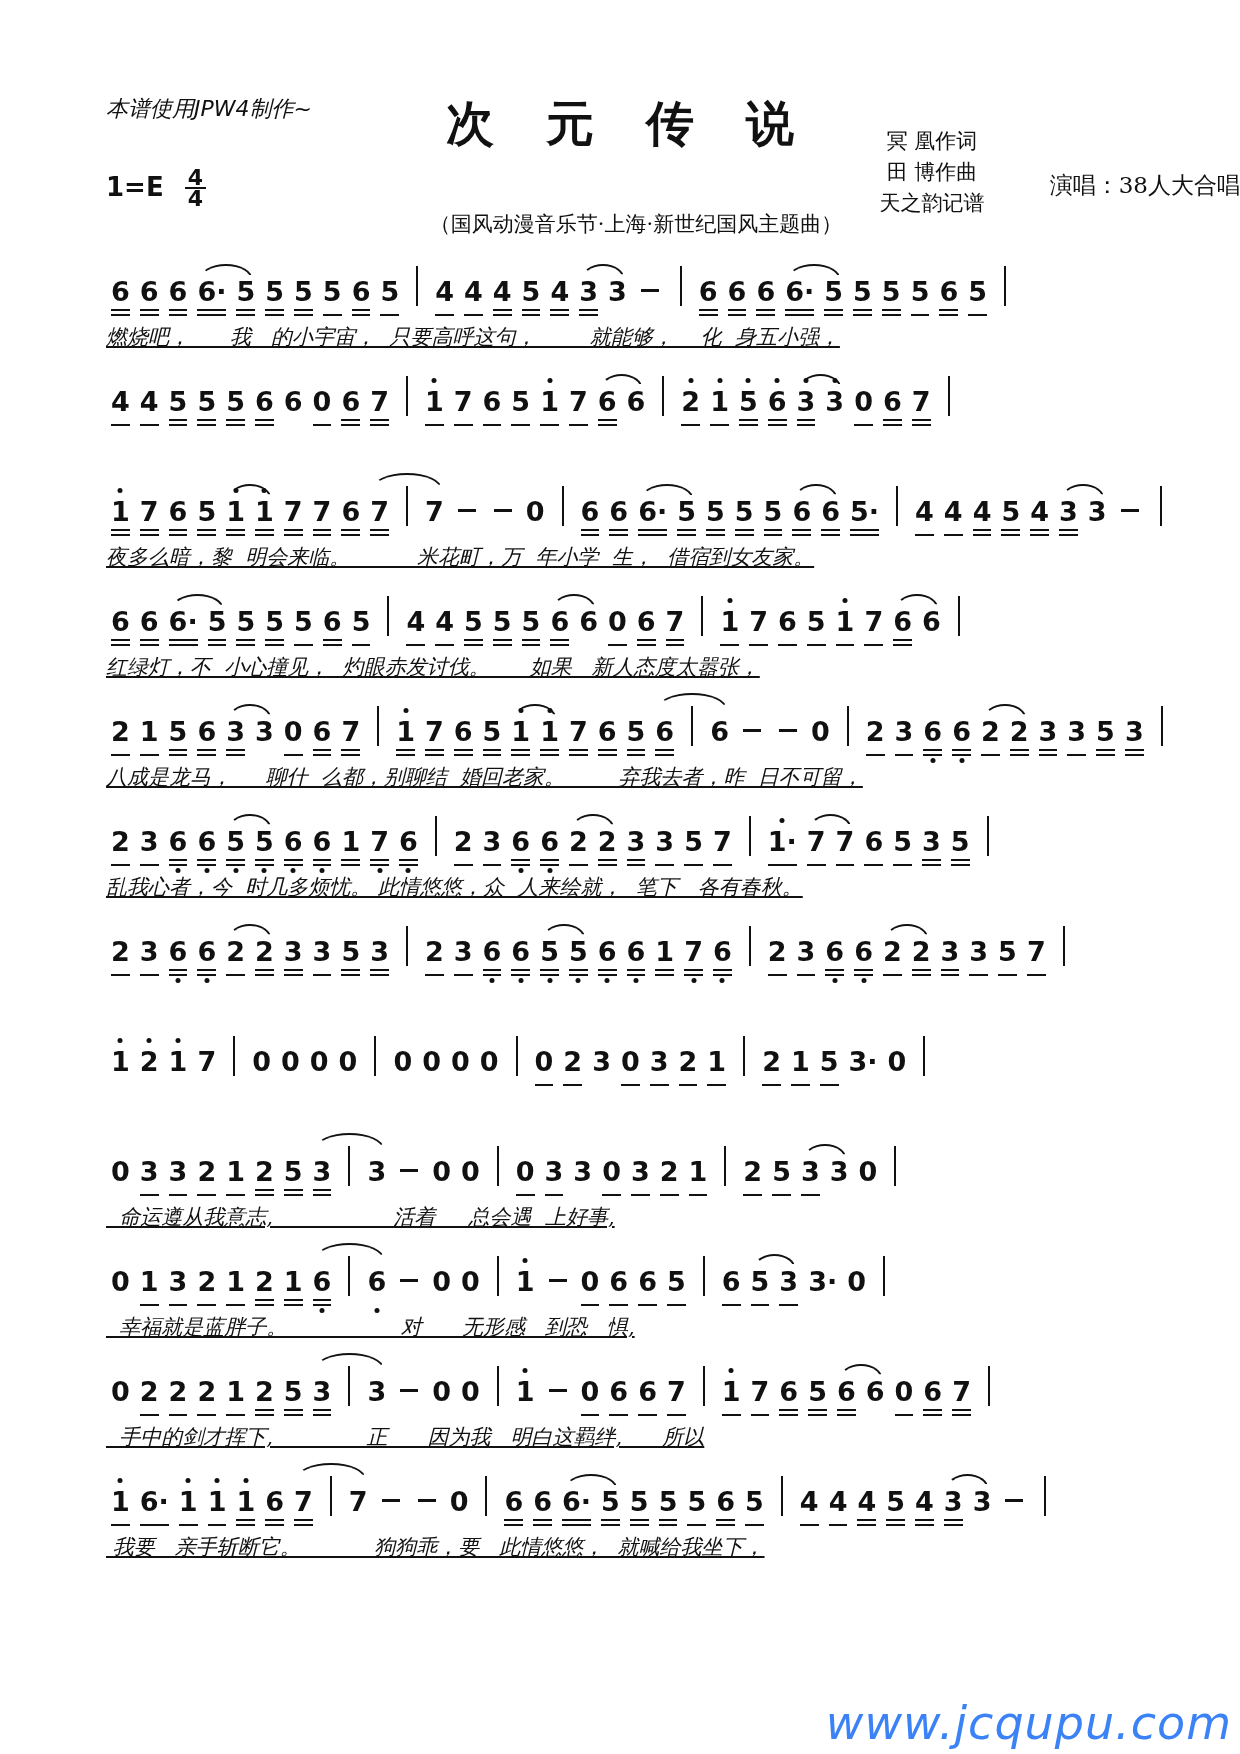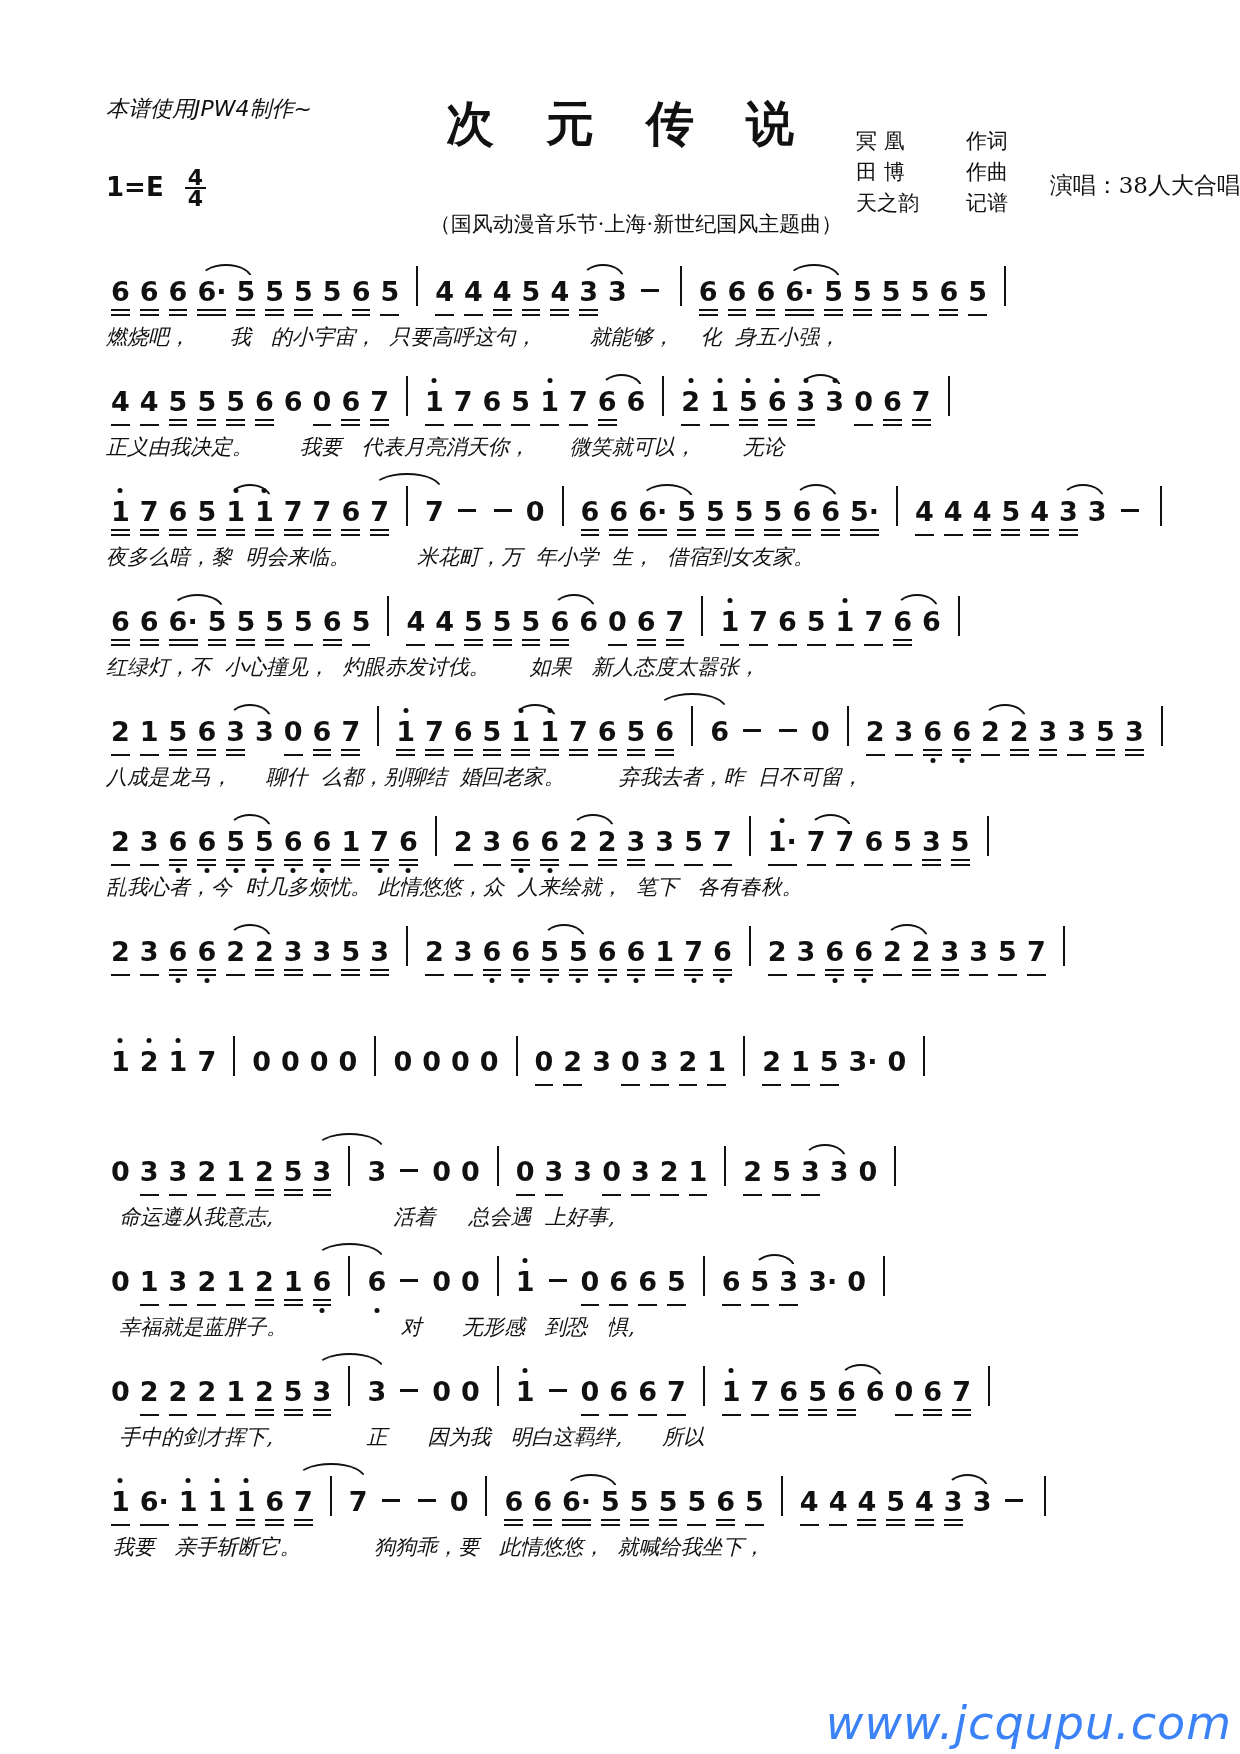--- a/index.html
+++ b/index.html
@@ -17,41 +17,41 @@
     position:absolute;top:92px;left:0;right:0;
     text-align:center;
     font-family:"DejaVu Serif",serif;
     font-weight:bold;font-size:48px;
     letter-spacing:52px;text-indent:52px;
   }
   .credits{
     position:absolute;right:232px;top:126px;
     font-family:"DejaVu Serif",serif;font-size:21px;
   }
-  .credit-row{display:flex;justify-content:space-between;width:152px;line-height:31px;}
+  .credit-row{display:flex;justify-content:center;width:152px;line-height:31px;}
   .keysig{
     position:absolute;left:106px;top:168px;
     font-weight:bold;font-size:26px;
   }
   .frac{
     display:inline-block;vertical-align:middle;margin-left:12px;
     text-align:center;font-size:22px;line-height:19px;
   }
   .frac .num{border-bottom:2px solid #111;padding:0 3px;}
   .frac span{display:block;}
   .performer{
     position:absolute;top:170px;left:0;right:0;text-align:right;
     font-family:"DejaVu Serif",serif;font-size:23px;
   }
   .subtitle{
     position:absolute;top:210px;left:0;right:0;text-align:center;
     font-family:"DejaVu Serif",serif;font-size:21px;padding-left:32px;
   }
   #score{position:absolute;left:106px;top:250px;width:1040px;}
-  .line{height:110px;}
+  .line{height:110px;text-decoration:underline;}
   .notes-row{white-space:nowrap;padding-top:16px;height:52px;}
   .lyrics-row{
     font-family:"DejaVu Serif",serif;font-style:italic;
     font-size:21px;white-space:pre;margin-top:5px;
   }
   .note{
     display:inline-block;min-width:17px;text-align:center;
     font-size:27px;font-weight:bold;line-height:30px;
     margin:0 5px;position:relative;padding-bottom:9px;
   }
@@ -118,21 +118,20 @@
 
 <div class="subtitle">（国风动漫音乐节·上海·新世纪国风主题曲）</div>
 
 <div id="score">
     <div class="line">
       <div class="notes-row"><span class="note u2">6</span><span class="note u2">6</span><span class="note u2">6</span><span class="slur"><span class="note u2">6·</span><span class="note u2">5</span></span><span class="note u2">5</span><span class="note u2">5</span><span class="note u1">5</span><span class="note u2">6</span><span class="note u1">5</span><span class="bar"></span><span class="note u1">4</span><span class="note u1">4</span><span class="note u2">4</span><span class="note u2">5</span><span class="note u2">4</span><span class="slur"><span class="note u2">3</span><span class="note">3</span></span><span class="dash"></span><span class="bar"></span><span class="note u2">6</span><span class="note u2">6</span><span class="note u2">6</span><span class="slur"><span class="note u2">6·</span><span class="note u2">5</span></span><span class="note u2">5</span><span class="note u2">5</span><span class="note u1">5</span><span class="note u2">6</span><span class="note u1">5</span><span class="bar"></span></div>
       <div class="lyrics-row">燃烧吧，      我   的小宇宙，  只要高呼这句，        就能够，    化  身五小强，</div>
     </div>
     <div class="line">
       <div class="notes-row"><span class="note u1">4</span><span class="note u1">4</span><span class="note u2">5</span><span class="note u2">5</span><span class="note u2">5</span><span class="note u2">6</span><span class="note">6</span><span class="note u1">0</span><span class="note u2">6</span><span class="note u2">7</span><span class="bar"></span><span class="note hi u1">1</span><span class="note u1">7</span><span class="note u1">6</span><span class="note u1">5</span><span class="note hi u1">1</span><span class="note u1">7</span><span class="slur"><span class="note u2">6</span><span class="note">6</span></span><span class="bar"></span><span class="note hi u1">2</span><span class="note hi u1">1</span><span class="note hi u2">5</span><span class="note hi u2">6</span><span class="slur"><span class="note hi u2">3</span><span class="note hi">3</span></span><span class="note u1">0</span><span class="note u2">6</span><span class="note u2">7</span><span class="bar"></span></div>
-      <div class="lyrics-row">正义由我决定。       我要   代表月亮消天你，      微笑就可以，       无论</div>
     </div>
     <div class="line">
       <div class="notes-row"><span class="note hi u2">1</span><span class="note u2">7</span><span class="note u2">6</span><span class="note u2">5</span><span class="slur"><span class="note hi u2">1</span><span class="note hi u2">1</span></span><span class="note u2">7</span><span class="note u2">7</span><span class="note u2">6</span><span class="slur"><span class="note u2">7</span><span class="bar"></span><span class="note">7</span></span><span class="dash"></span><span class="dash"></span><span class="note">0</span><span class="bar"></span><span class="note u2">6</span><span class="note u2">6</span><span class="slur"><span class="note u2">6·</span><span class="note u2">5</span></span><span class="note u2">5</span><span class="note u2">5</span><span class="note u2">5</span><span class="slur"><span class="note u2">6</span><span class="note u2">6</span></span><span class="note u2">5·</span><span class="bar"></span><span class="note u1">4</span><span class="note u1">4</span><span class="note u2">4</span><span class="note u2">5</span><span class="note u2">4</span><span class="slur"><span class="note u2">3</span><span class="note">3</span></span><span class="dash"></span><span class="bar"></span></div>
       <div class="lyrics-row">夜多么暗，黎  明会来临。          米花町，万  年小学  生，  借宿到女友家。</div>
     </div>
     <div class="line">
       <div class="notes-row"><span class="note u2">6</span><span class="note u2">6</span><span class="slur"><span class="note u2">6·</span><span class="note u2">5</span></span><span class="note u2">5</span><span class="note u2">5</span><span class="note u1">5</span><span class="note u2">6</span><span class="note u1">5</span><span class="bar"></span><span class="note u1">4</span><span class="note u1">4</span><span class="note u2">5</span><span class="note u2">5</span><span class="note u2">5</span><span class="slur"><span class="note u2">6</span><span class="note">6</span></span><span class="note u1">0</span><span class="note u2">6</span><span class="note u2">7</span><span class="bar"></span><span class="note hi u1">1</span><span class="note u1">7</span><span class="note u1">6</span><span class="note u1">5</span><span class="note hi u1">1</span><span class="note u1">7</span><span class="slur"><span class="note u2">6</span><span class="note">6</span></span><span class="bar"></span></div>
       <div class="lyrics-row">红绿灯，不  小心撞见，  灼眼赤发讨伐。      如果   新人态度太嚣张，</div>
     </div>
     <div class="line">

